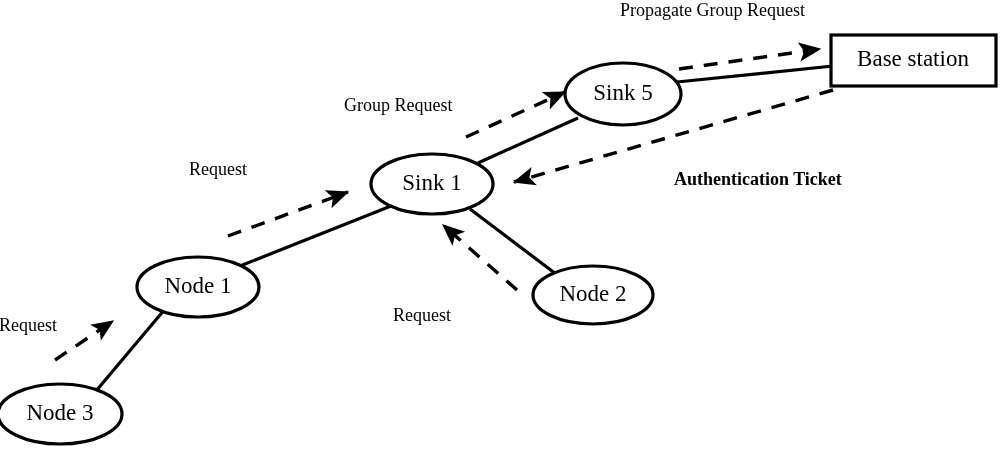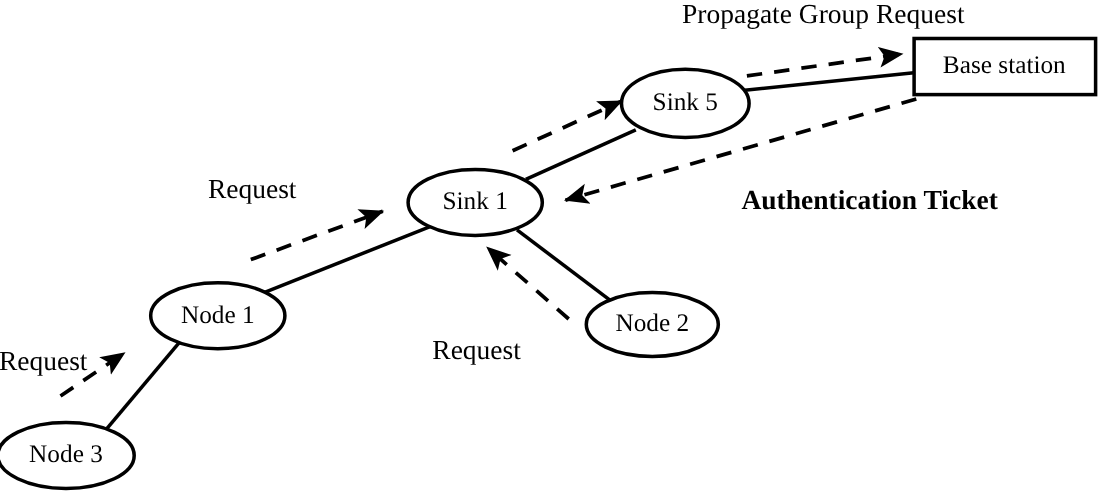--- a/index.html
+++ b/index.html
@@ -48,21 +48,21 @@
   .node-label {
     font-family: "Liberation Serif", "DejaVu Serif", serif;
     font-size: 23px;
     fill: #000000;
     text-anchor: middle;
     dominant-baseline: middle;
   }
   .edge-label {
     position: absolute;
     font-family: "Liberation Serif", "DejaVu Serif", serif;
-    font-size: 25px;
+    font-size: 18px;
     color: #000000;
     white-space: nowrap;
     line-height: 1;
   }
 </style>
 </head>
 <body>
 
 <div id="canvas">
 
@@ -116,20 +116,21 @@
     </g>
 
     <g>
       <rect class="box-shape" x="831" y="35" width="165" height="51"></rect>
       <text class="node-label" x="913" y="61">Base station</text>
     </g>
   </svg>
 
   <div class="edge-label" style="left:620px; top:1px;">Propagate Group Request</div>
 
+  <div class="edge-label" style="left:344px; top:96px;">Group Request</div>
 
   <div class="edge-label" style="left:674px; top:170px;font-weight:bold;">Authentication Ticket</div>
 
   <div class="edge-label" style="left:189px; top:160px;">Request</div>
 
   <div class="edge-label" style="left:-1px; top:316px;">Request</div>
 
   <div class="edge-label" style="left:393px; top:306px;">Request</div>
 
 </div>

